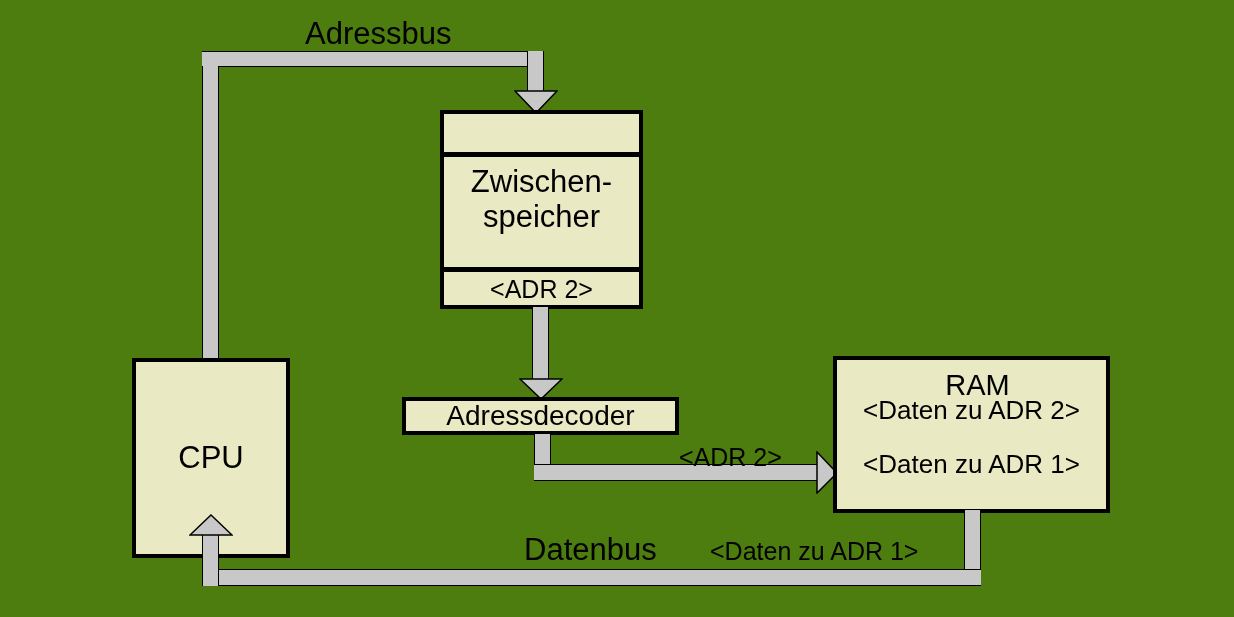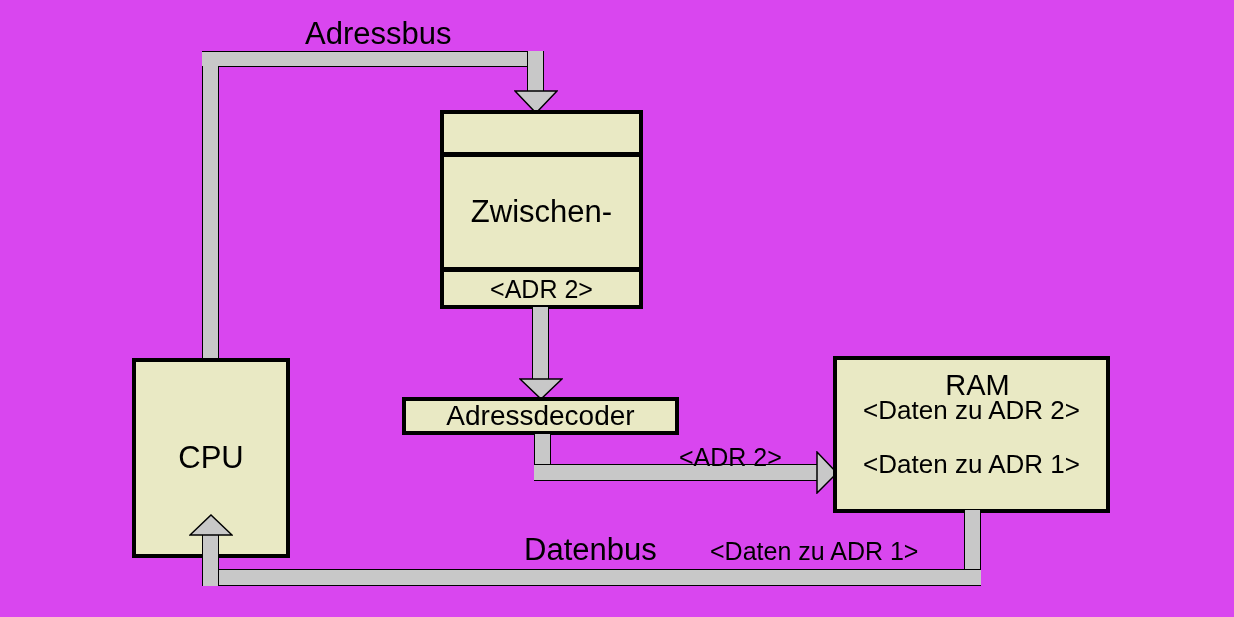--- a/index.html
+++ b/index.html
@@ -1,19 +1,19 @@
 <!DOCTYPE html>
 <html><head>
 <meta charset="utf-8">
 <style>
   html,body{margin:0;padding:0;background:#ffffff;}
   #stage{
     position:relative;
     width:1234px;height:617px;
-    background:#d946ef;
+    background:#4d7c0f;
     overflow:hidden;
     font-family:"Liberation Sans","DejaVu Sans",sans-serif;
     text-decoration:underline;
   }
 
   
   .box{
     position:absolute;
     background:#e9e9c4;
     border:4px solid #000000;
@@ -75,22 +75,23 @@
   <svg class="arrow" style="left:514px;top:90px;" width="44" height="24" viewBox="0 0 44 24">
     <polygon points="1,1 43,1 22,23" fill="#c8c8c8" stroke="#000000" stroke-width="1.5"></polygon>
   </svg>
 
   <div class="label" style="left:305px;top:16px;font-size:31px;">Adressbus</div>
 
   <div class="box" style="left:440px;top:110px;width:203px;height:199px;">
     <div class="cell" style="top:0px;height:38px;font-size:24px;"></div>
     <div class="divider" style="top:38px;"></div>
 
-    <div class="cell" style="top:43px;height:110px;font-size:31px;flex-direction:column;border-radius:9px;">
+    <div class="cell" style="top:31px;height:110px;font-size:31px;flex-direction:column;border-radius:9px;">
       <span>Zwischen-</span>
+      <span>speicher</span>
     </div>
 
     <div class="divider" style="top:153px;"></div>
     <div class="cell" style="top:158px;height:33px;font-size:25px;">&lt;ADR 2&gt;</div>
   </div>
 
   <div class="bus v" style="left:532px;top:307px;width:17px;height:73px;"></div>
   <svg class="arrow" style="left:519px;top:378px;" width="44" height="22" viewBox="0 0 44 22">
     <polygon points="1,1 43,1 22,21" fill="#c8c8c8" stroke="#000000" stroke-width="1.5"></polygon>
   </svg>

